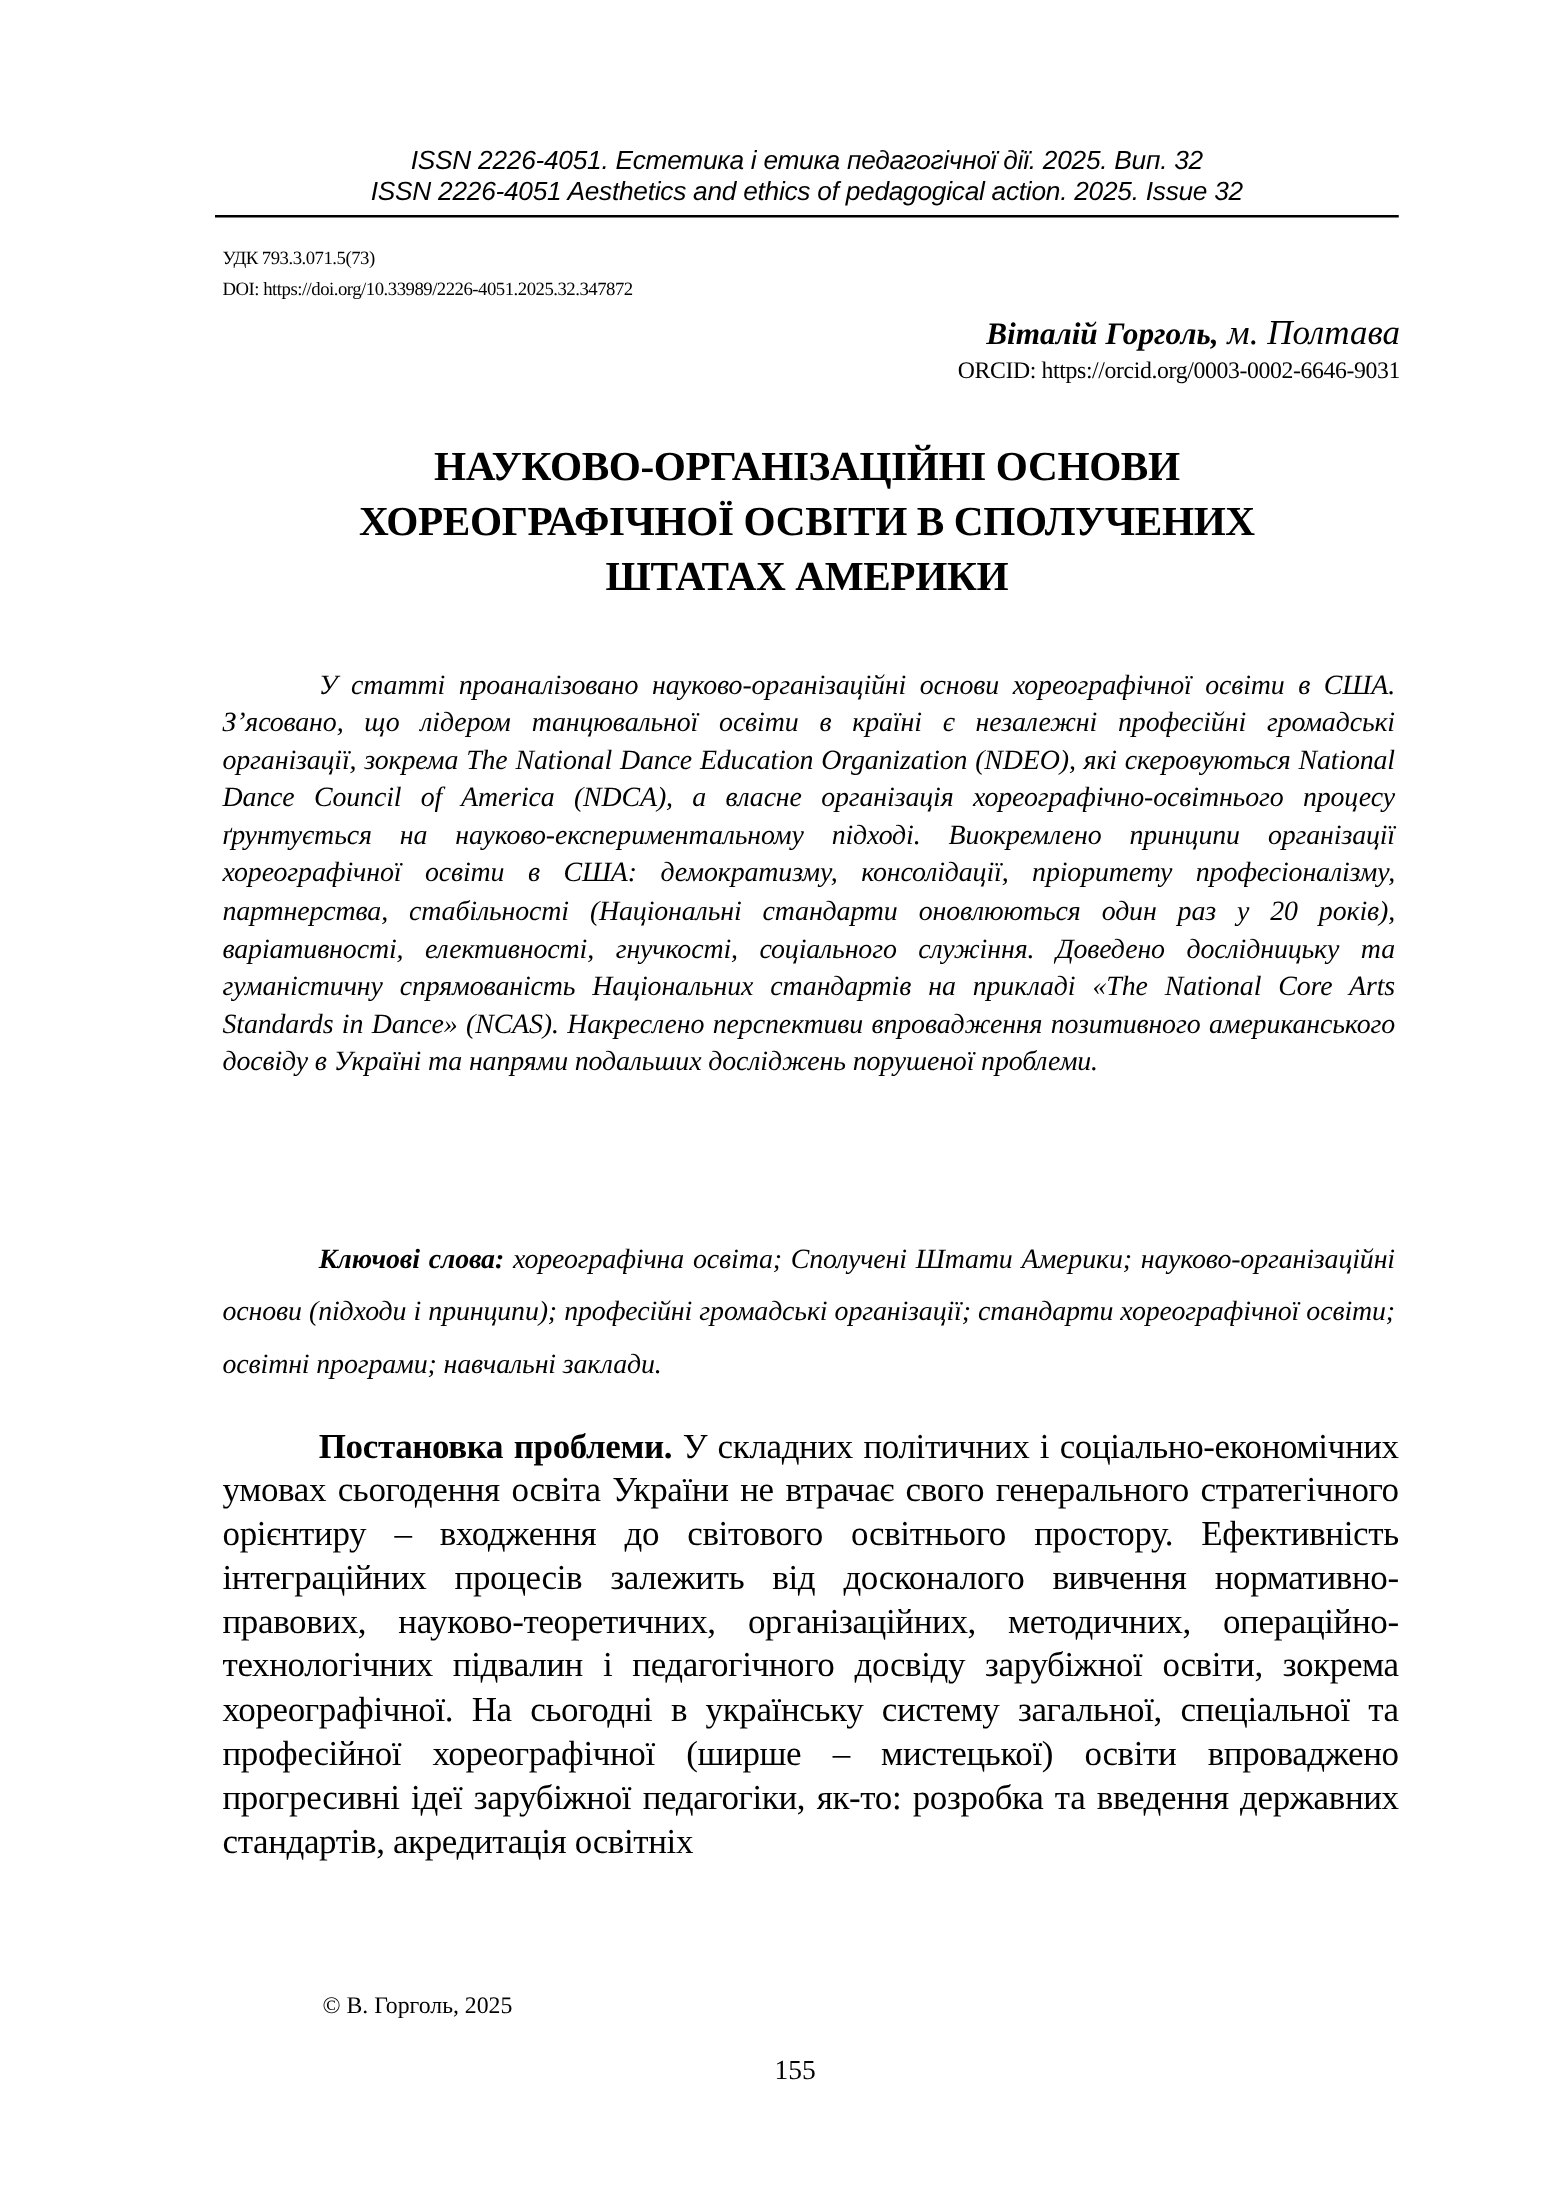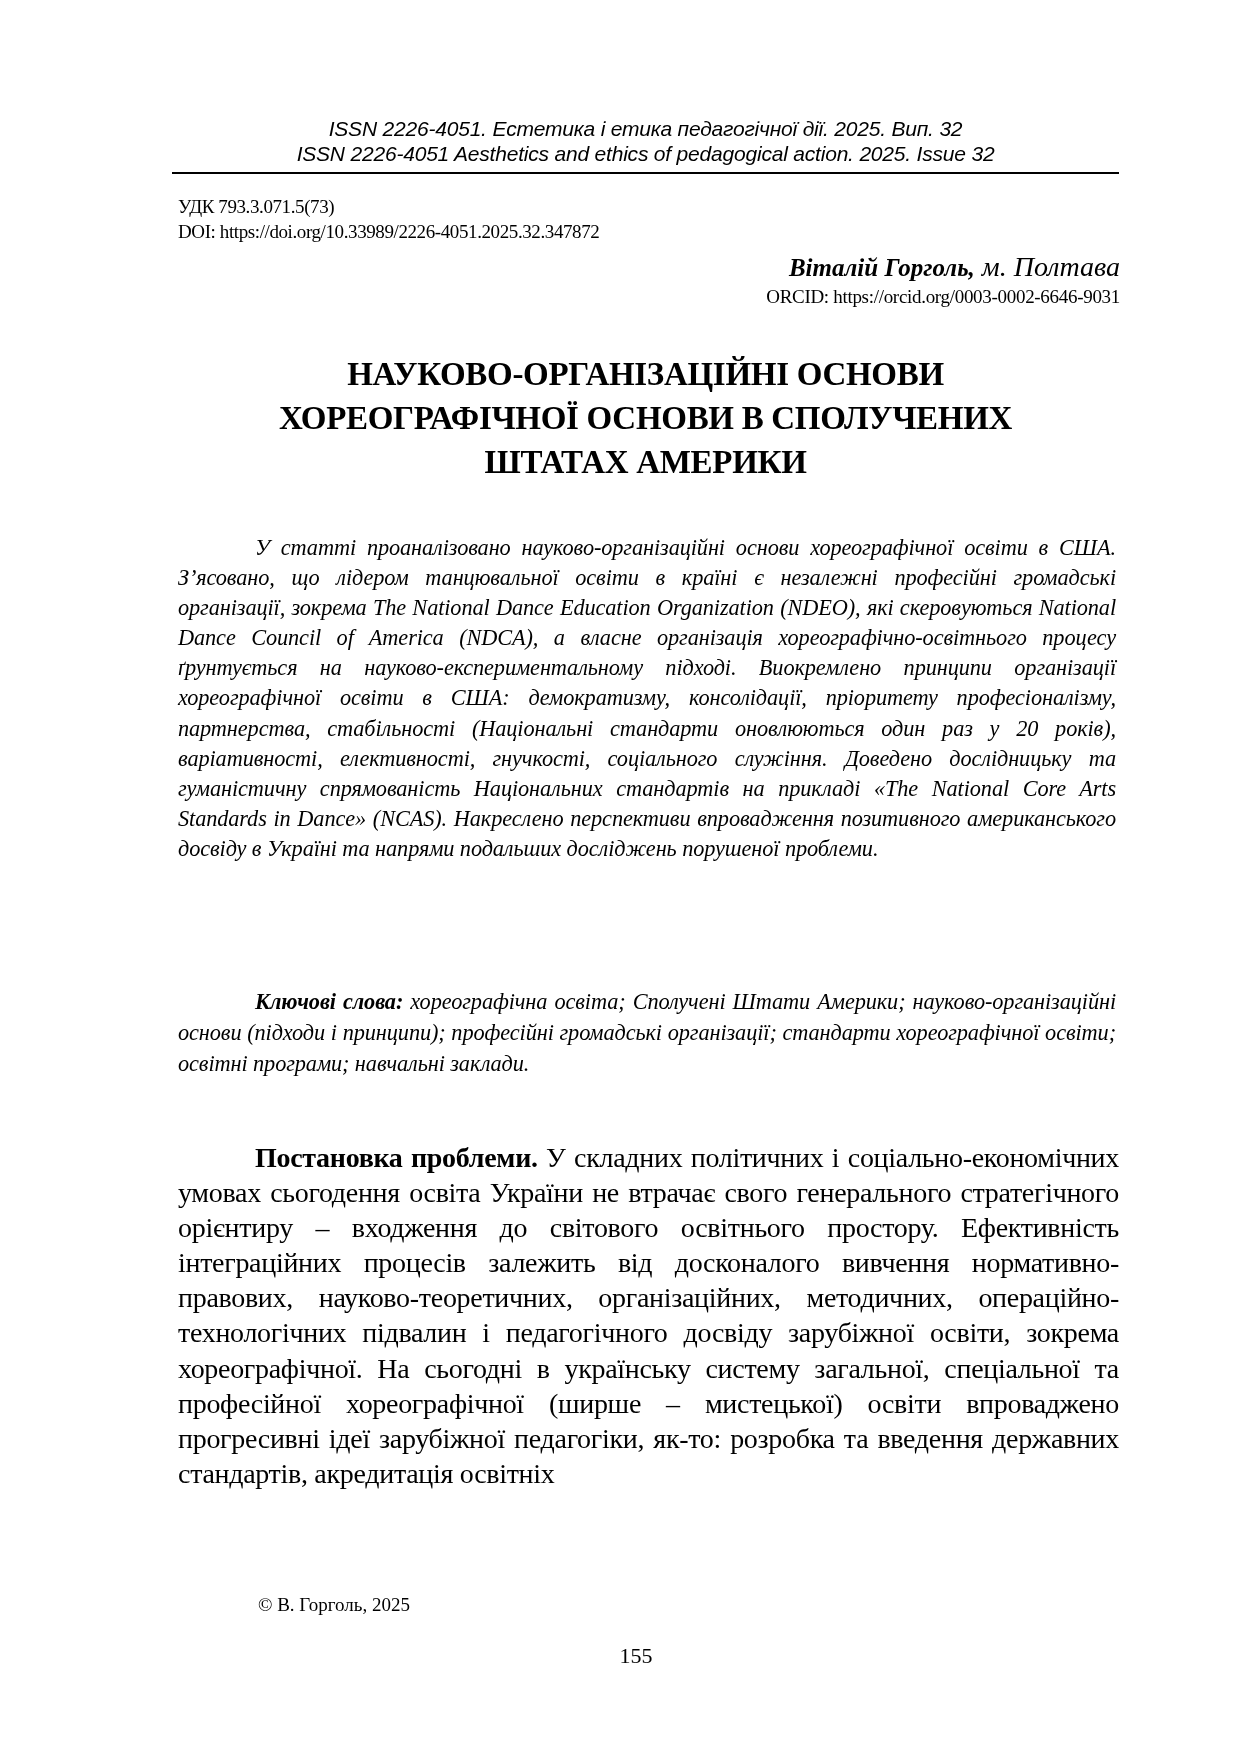--- a/index.html
+++ b/index.html
@@ -6,38 +6,38 @@
     body { width: 1240px; height: 1754px; position: relative; overflow: hidden; color: #000; }
     .page { position: absolute; left: 0; top: 0; width: 1240px; height: 1352px; }
 
     .running-head { position: absolute; left: 172px; width: 947px; text-align: center;
       font-family: "Liberation Sans", sans-serif; font-style: italic; font-size: 21px; line-height: 25px;
       letter-spacing: -0.2px; }
     .rh1 { top: 116px; }
     .rh2 { top: 141px; }
     .rule { position: absolute; left: 172px; top: 172px; width: 947px; height: 2px; background: #000; }
 
-    .meta { position: absolute; left: 178px; font-family: "Liberation Serif", serif; font-size: 19px; line-height: 24px; letter-spacing: -0.4px; }
+    .meta { position: absolute; left: 178px; font-family: "Liberation Serif", serif; font-size: 15px; line-height: 24px; letter-spacing: -0.4px; }
     .udk { top: 195px; }
     .doi { top: 220px; }
 
     .author-line { position: absolute; right: 120px; top: 252px; font-family: "Liberation Serif", serif; font-size: 25px; line-height: 30px; text-align: right; }
     .author-name { font-weight: bold; font-style: italic; }
     .author-city { font-style: italic; font-size: 28px; }
     .orcid { position: absolute; right: 120px; top: 285px; font-family: "Liberation Serif", serif; font-size: 19px; line-height: 24px; letter-spacing: -0.3px; }
 
     .title { position: absolute; left: 172px; width: 947px; top: 352px; text-align: center;
       font-family: "Liberation Serif", serif; font-weight: bold; font-size: 33px; line-height: 44px; letter-spacing: -0.3px; }
     .title div { white-space: nowrap; }
 
     .abstract { position: absolute; left: 178px; width: 938px; top: 533px;
       font-family: "Liberation Serif", serif; font-style: italic; font-size: 22.3px; line-height: 30.1px;
       text-align: justify; text-indent: 77px; margin: 0; letter-spacing: -0.1px; }
     .keywords { position: absolute; left: 178px; width: 938px; top: 986px;
-      font-family: "Liberation Serif", serif; font-style: italic; font-size: 22.3px; line-height: 31px;
+      font-family: "Liberation Serif", serif; font-style: italic; font-size: 22.3px; line-height: 42px;
       text-align: justify; text-indent: 77px; margin: 0; letter-spacing: -0.1px; }
     .kw-label { font-weight: bold; }
 
     .body-text { position: absolute; left: 178px; width: 941px; top: 1140px;
       font-family: "Liberation Serif", serif; font-size: 28px; line-height: 35.1px;
       text-align: justify; text-indent: 77px; margin: 0; letter-spacing: -0.3px; }
     .lead { font-weight: bold; }
 
     .copyright { position: absolute; left: 258px; top: 1593px; font-family: "Liberation Serif", serif; font-size: 19px; line-height: 24px; }
     .page-number { position: absolute; left: 0; width: 1240px; top: 1643px; text-align: center; font-family: "Liberation Serif", serif; font-size: 22px; line-height: 26px; padding-left: 16px; }
@@ -54,21 +54,21 @@
   <div class="meta udk">УДК 793.3.071.5(73)</div>
   <div class="meta doi">DOI: https://doi.org/10.33989/2226-4051.2025.32.347872</div>
 
   <div class="author-line">
     <span class="author-name">Віталій Горголь,</span><span class="author-city"> м. Полтава</span>
   </div>
   <div class="orcid">ORCID: https://orcid.org/0003-0002-6646-9031</div>
 
   <div class="title">
     <div>НАУКОВО-ОРГАНІЗАЦІЙНІ ОСНОВИ</div>
-    <div>ХОРЕОГРАФІЧНОЇ ОСНОВИ В СПОЛУЧЕНИХ</div>
+    <div>ХОРЕОГРАФІЧНОЇ ОСВІТИ В СПОЛУЧЕНИХ</div>
     <div>ШТАТАХ АМЕРИКИ</div>
   </div>
 
   <p class="abstract">У статті проаналізовано науково-організаційні основи хореографічної освіти в США. З’ясовано, що лідером танцювальної освіти в країні є незалежні професійні громадські організації, зокрема The National Dance Education Organization (NDEO), які скеровуються National Dance Council of America (NDCA), а власне організація хореографічно-освітнього процесу ґрунтується на науково-експериментальному підході. Виокремлено принципи організації хореографічної освіти в США: демократизму, консолідації, пріоритету професіоналізму, партнерства, стабільності (Національні стандарти оновлюються один раз у 20 років), варіативності, елективності, гнучкості, соціального служіння. Доведено дослідницьку та гуманістичну спрямованість Національних стандартів на прикладі «The National Core Arts Standards in Dance» (NCAS). Накреслено перспективи впровадження позитивного американського досвіду в Україні та напрями подальших досліджень порушеної проблеми.</p>
 
   <p class="keywords"><span class="kw-label">Ключові слова:</span><span> хореографічна освіта; Сполучені Штати Америки; науково-організаційні основи (підходи і принципи); професійні громадські організації; стандарти хореографічної освіти; освітні програми; навчальні заклади.</span></p>
 
   <p class="body-text"><span class="lead">Постановка проблеми.</span><span> У складних політичних і соціально-економічних умовах сьогодення освіта України не втрачає свого генерального стратегічного орієнтиру – входження до світового освітнього простору. Ефективність інтеграційних процесів залежить від досконалого вивчення нормативно-правових, науково-теоретичних, організаційних, методичних, операційно-технологічних підвалин і педагогічного досвіду зарубіжної освіти, зокрема хореографічної. На сьогодні в українську систему загальної, спеціальної та професійної хореографічної (ширше – мистецької) освіти впроваджено прогресивні ідеї зарубіжної педагогіки, як-то: розробка та введення державних стандартів, акредитація освітніх</span></p>
 
   <div class="copyright">© В. Горголь, 2025</div>

